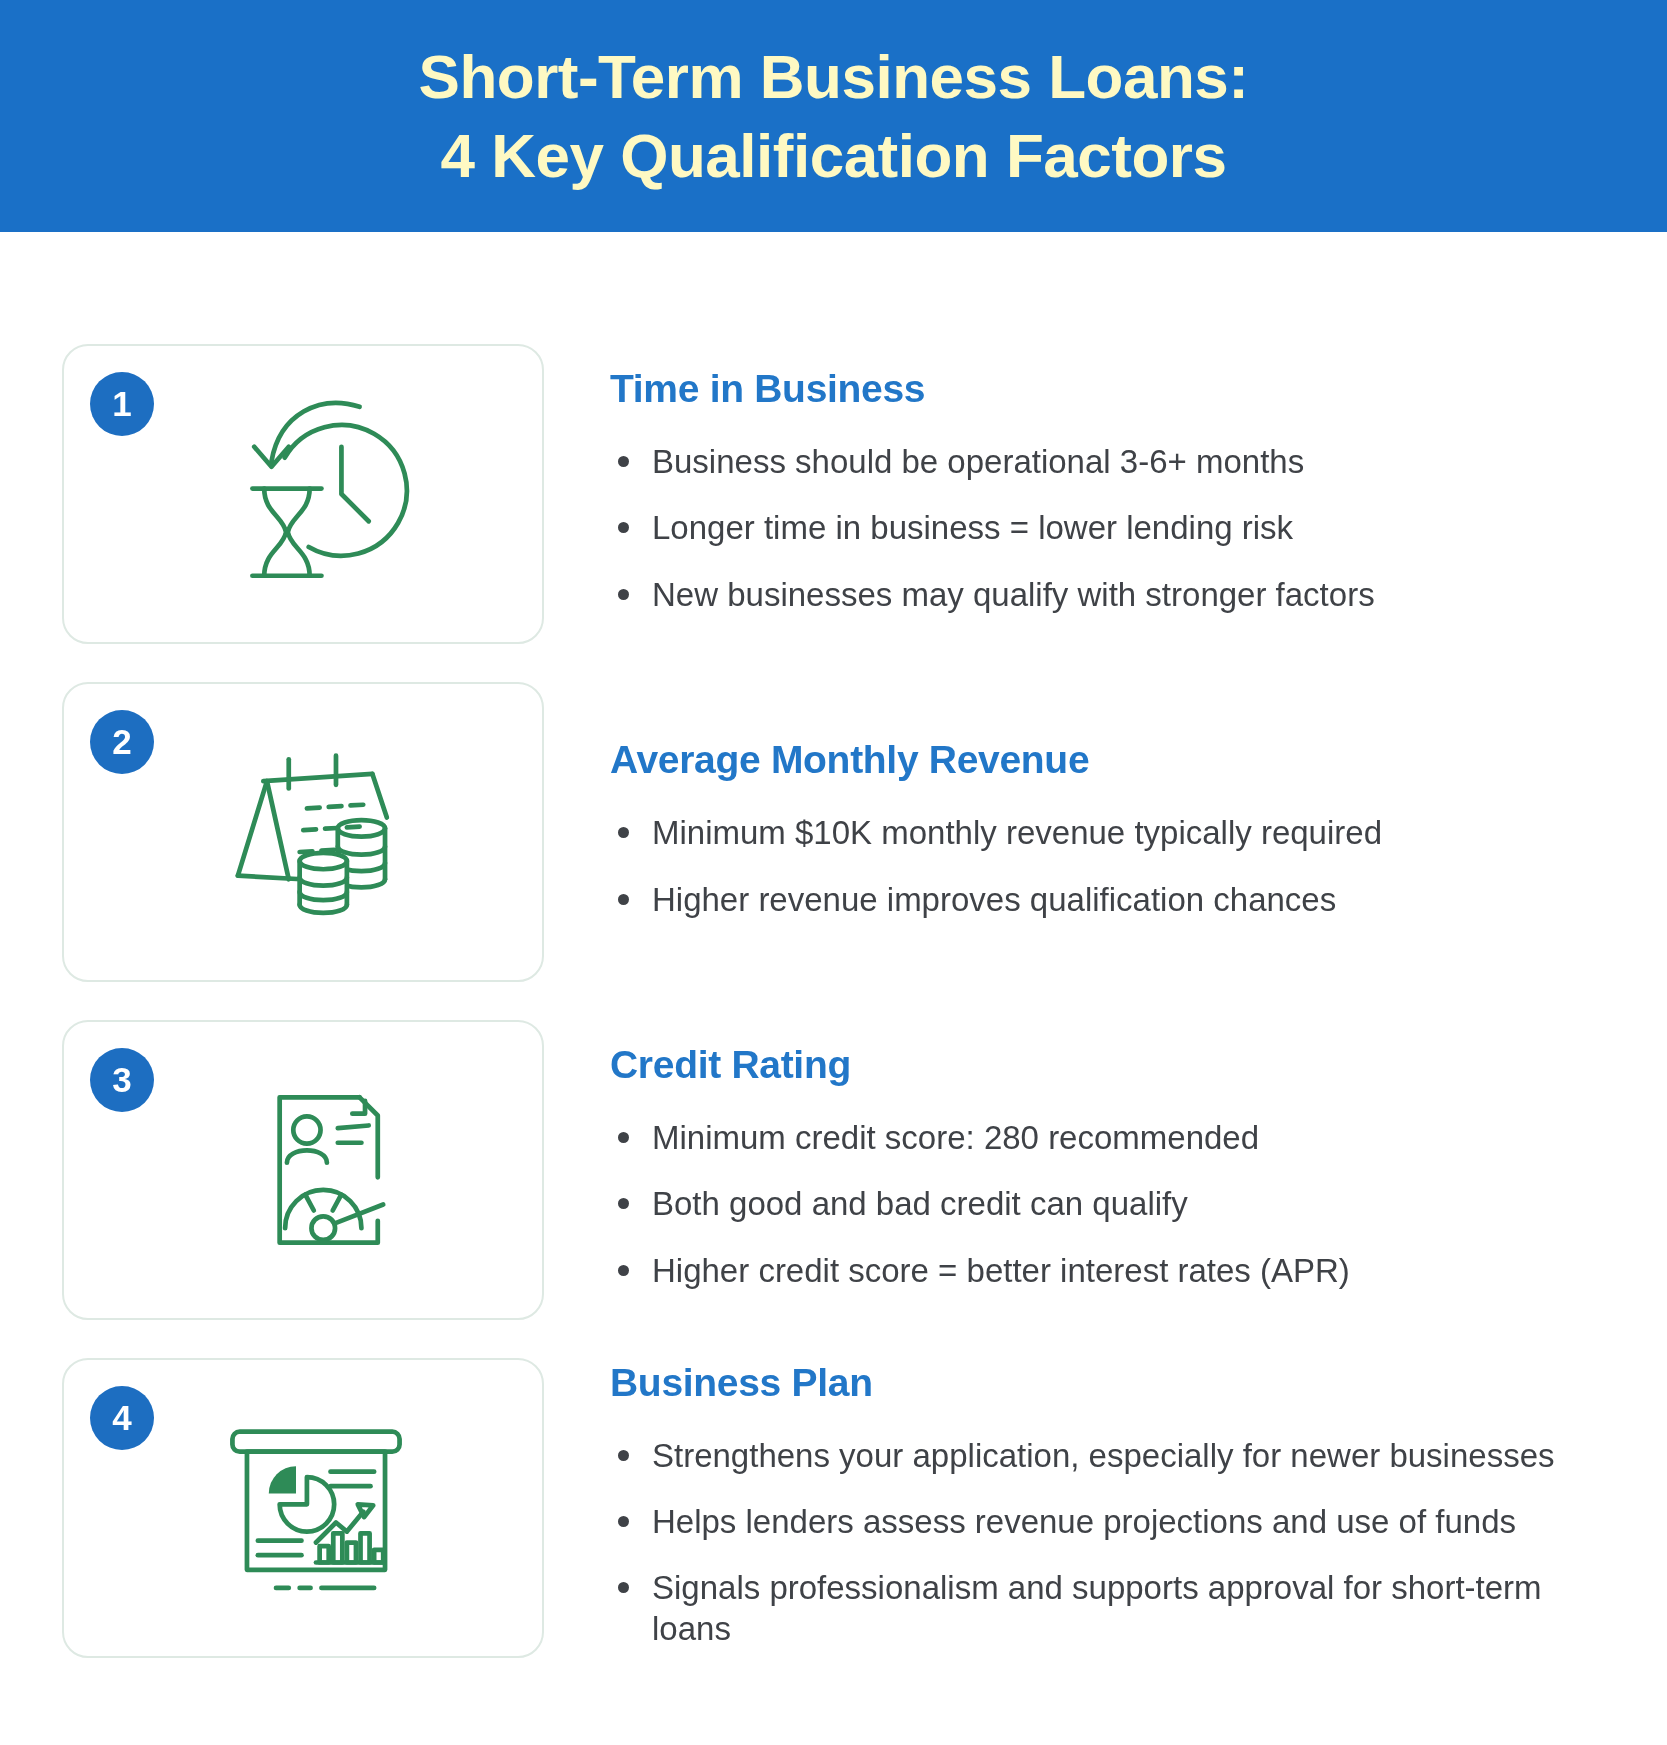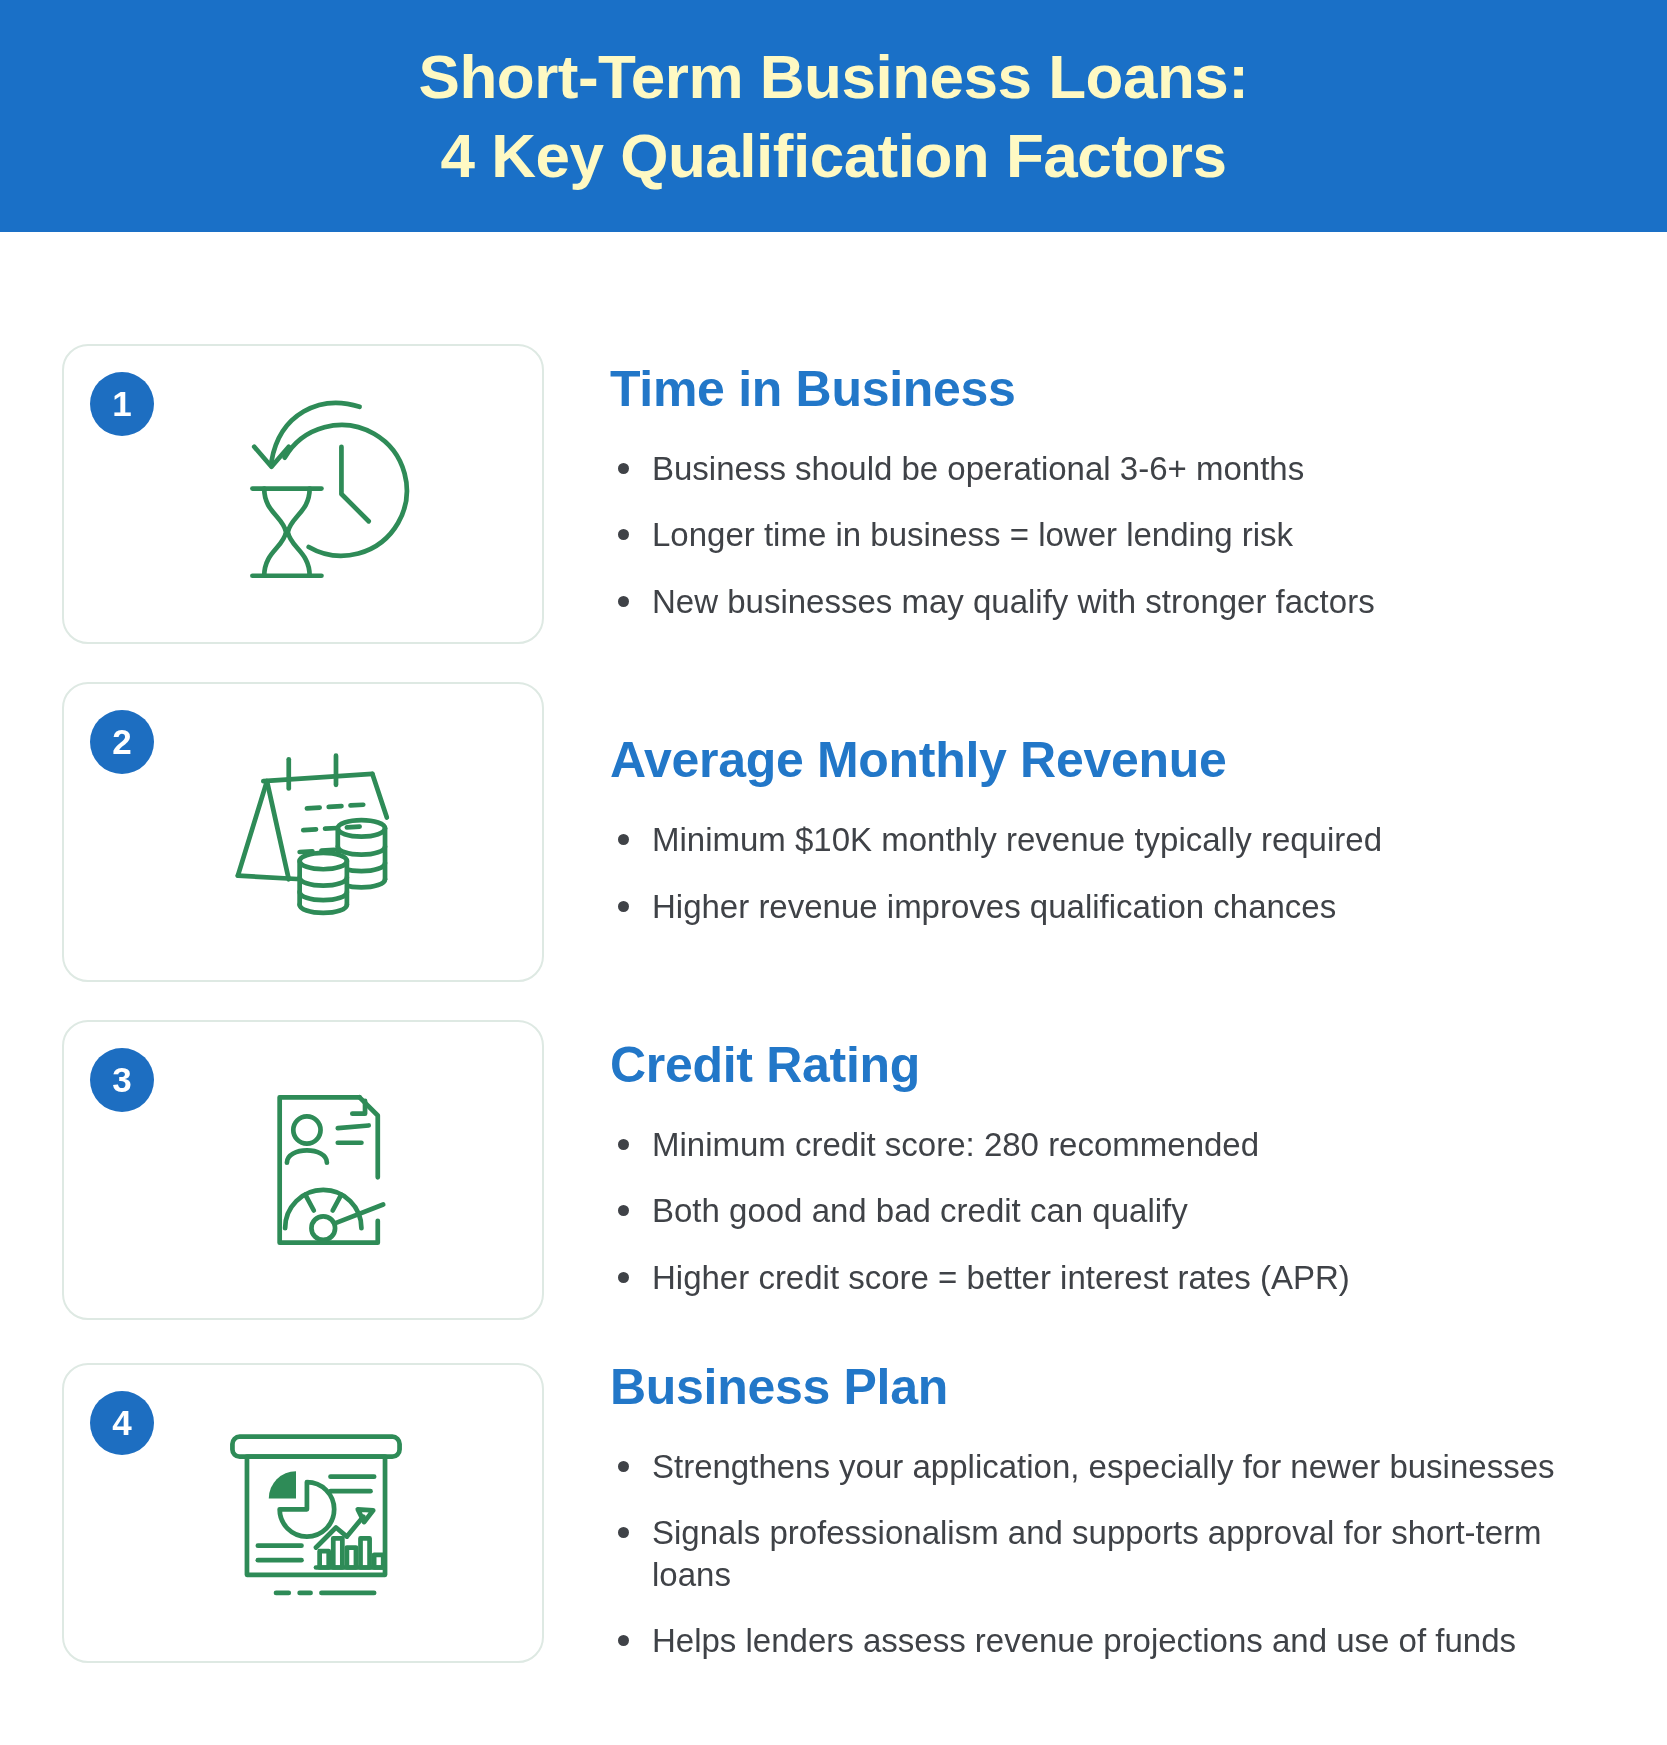--- a/index.html
+++ b/index.html
@@ -59,21 +59,21 @@
     stroke-width:2.6;
     stroke-linecap:round;
     stroke-linejoin:round;
   }
   .icon-slot svg .fill-green{fill:var(--icon-green);stroke:none;}
   .icon-slot svg .fill-white{fill:#ffffff;stroke:none;}
   .text{flex:1;min-width:0;padding-bottom:6px;}
   .text h2{
     margin:0 0 30px 0;
     color:var(--heading-text);
-    font-size:50px;font-weight:bold;
+    font-size:39px;font-weight:bold;
     letter-spacing:-0.3px;
   }
   .text ul{
     margin:0;padding:0;list-style:none;
   }
   .text li{
     position:relative;
     padding-left:42px;
     color:var(--body-text);
     font-size:33px;line-height:1.25;
@@ -231,18 +231,18 @@
     <path d="M 38 104 L 45 104"></path>
     <path d="M 51 104 L 57 104"></path>
     <path d="M 63 104 L 92 104"></path>
   </svg>
         </div>
     </div>
     <div class="text">
       <h2>Business Plan</h2>
       <ul>
           <li>Strengthens your application, especially for newer businesses</li>
+          <li>Helps lenders assess revenue projections and use of funds</li>
           <li>Signals professionalism and supports approval for short-term loans</li>
-          <li>Helps lenders assess revenue projections and use of funds</li>
         </ul>
     </div>
   </section>
 </main>
 
 </body></html>

